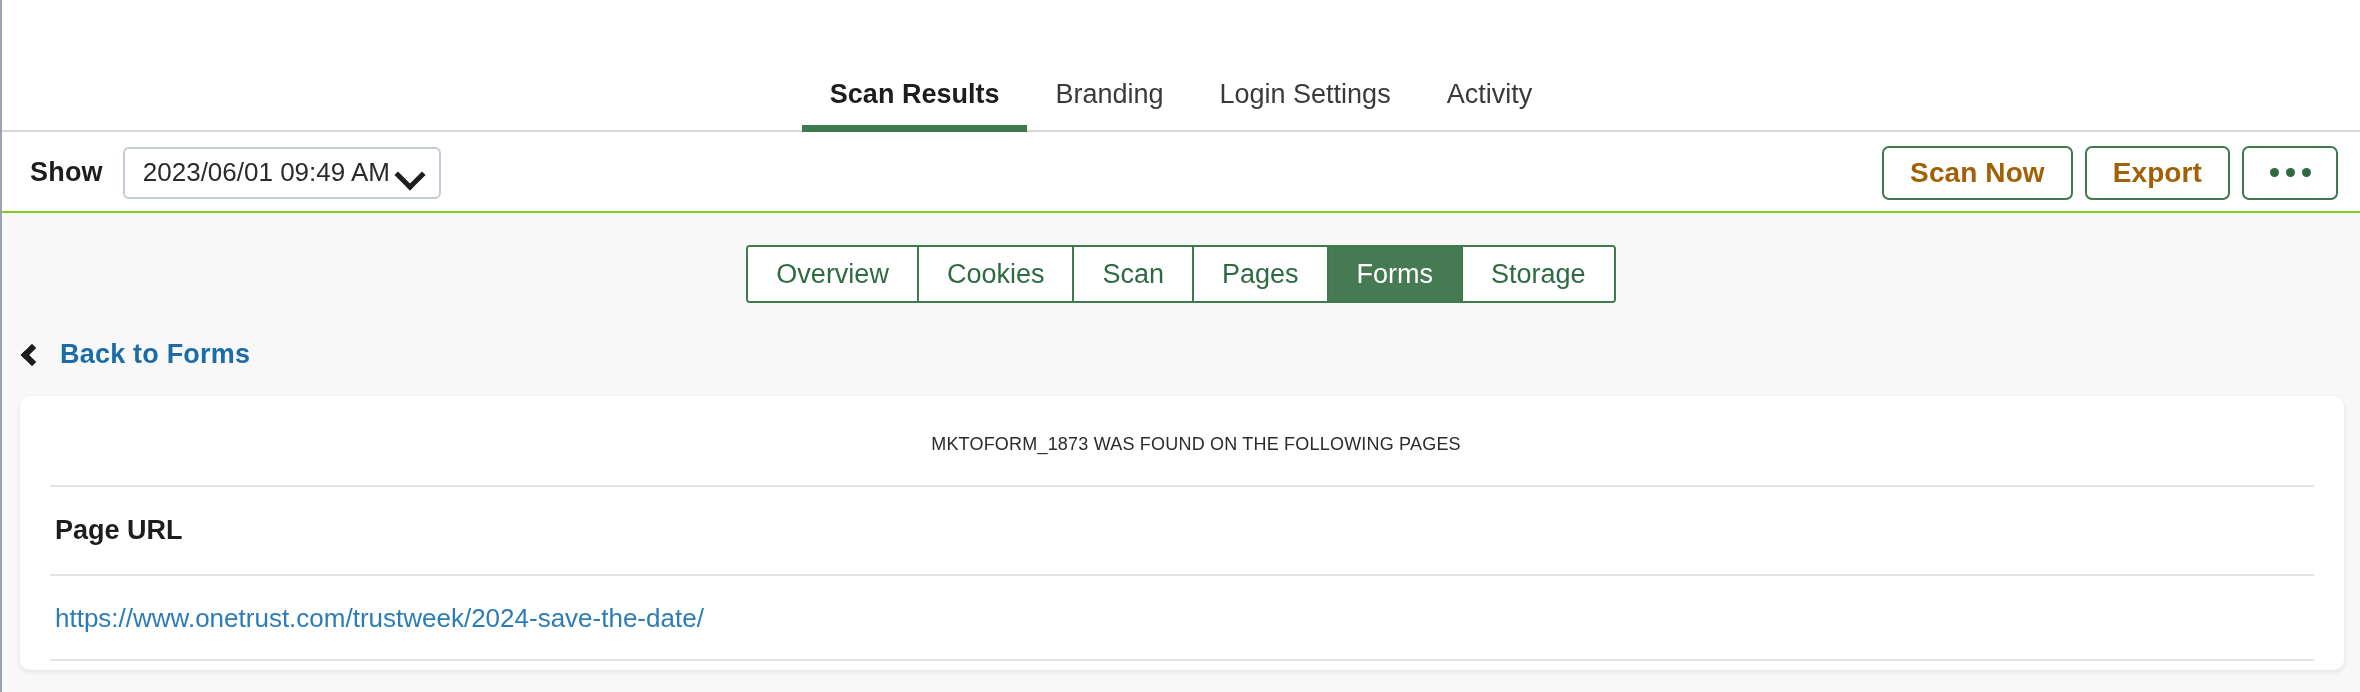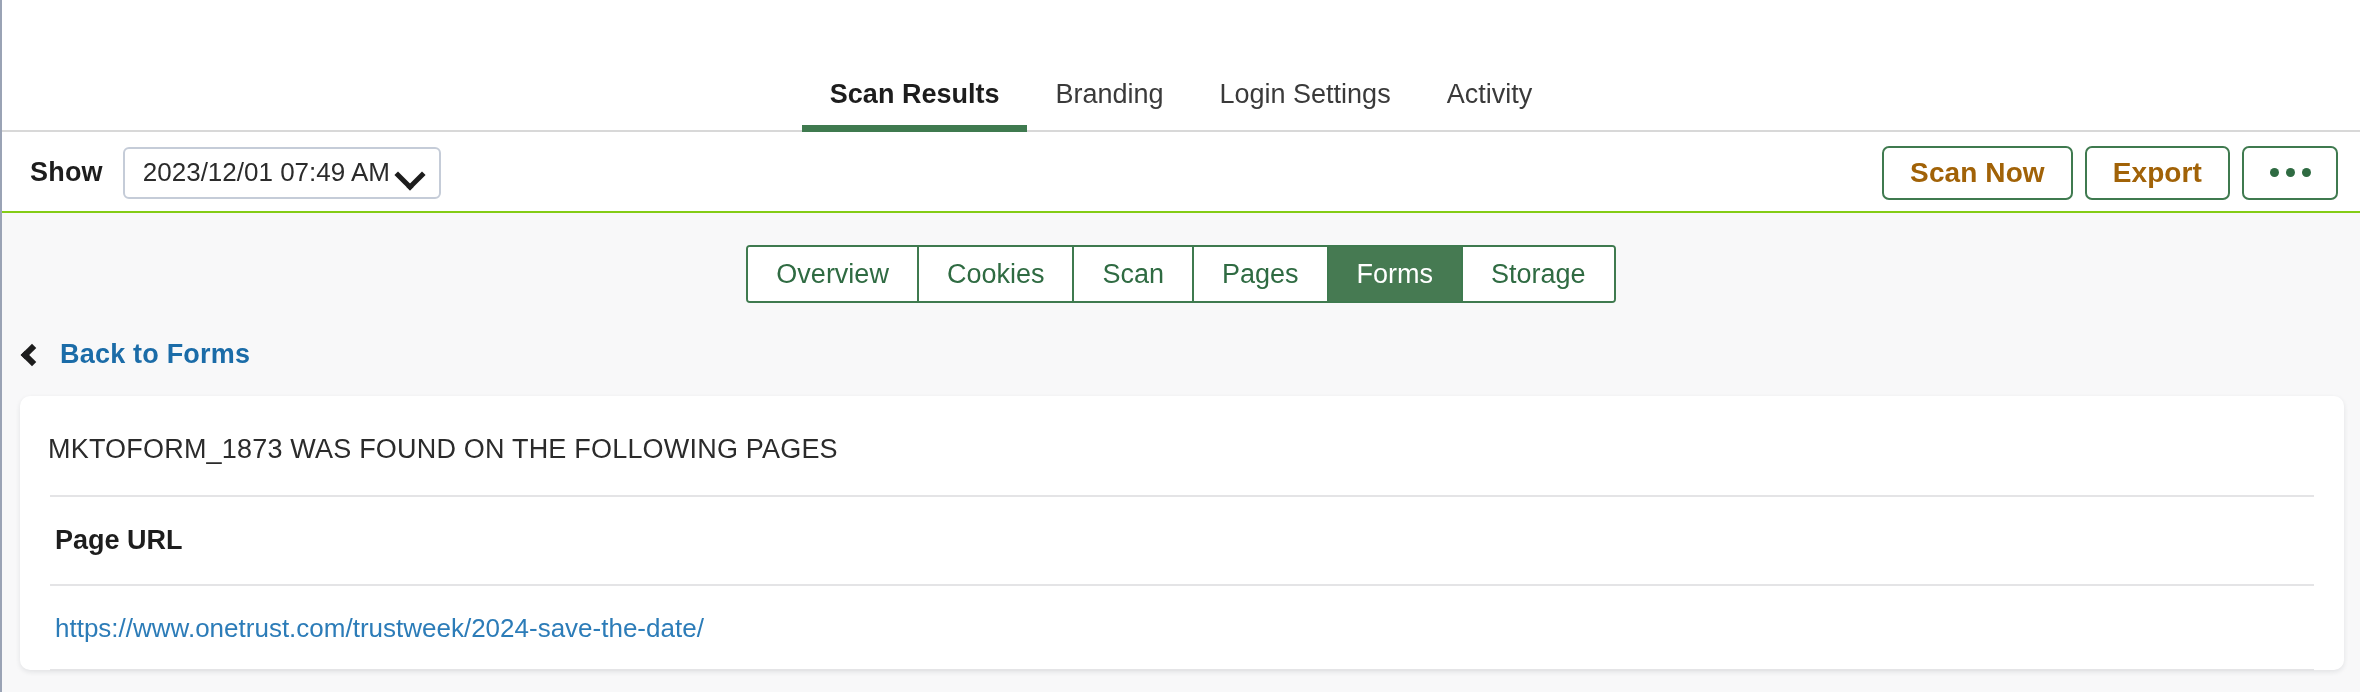--- a/index.html
+++ b/index.html
@@ -234,23 +234,24 @@
     right: 16px;
     top: 396px;
     height: 274px;
     background: #ffffff;
     border-radius: 10px;
     box-shadow: 0 2px 5px rgba(30,35,50,.10);
   }
 
   .card-title {
     padding: 38px 0 0 28px;
-    font-size: 27px;
+    font-size: 18px;
     color: #2b2b2b;
     letter-spacing: .2px;
+    text-align: center;
   }
 
   .rule {
     height: 2px;
     background: #e4e4e6;
     margin: 30px 30px 0 30px;
   }
 
   .col-header {
     padding: 28px 16px 0 35px;
@@ -294,21 +295,21 @@
       </div>
     </div>
   </div>
 
   
   <div class="toolbar">
 
     <div class="show-group">
       <span class="show-label">Show</span>
       <div class="select">
-        <span class="select-value">2023/12/01 07:49 AM</span>
+        <span class="select-value">2023/06/01 09:49 AM</span>
         <span class="chev-down"></span>
       </div>
     </div>
 
     <div class="actions">
       <button class="btn-outline">Scan Now</button>
       <button class="btn-outline">Export</button>
       <button class="btn-outline btn-kebab">
         <span class="dot"></span>
         <span class="dot"></span>

